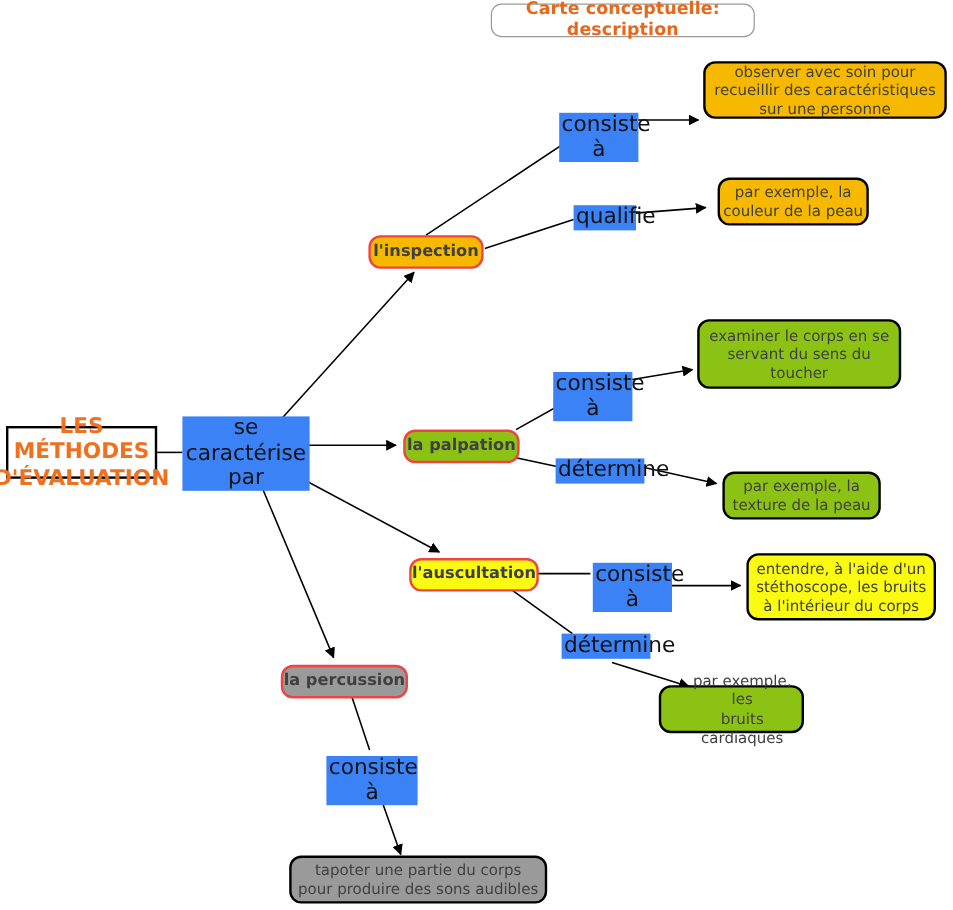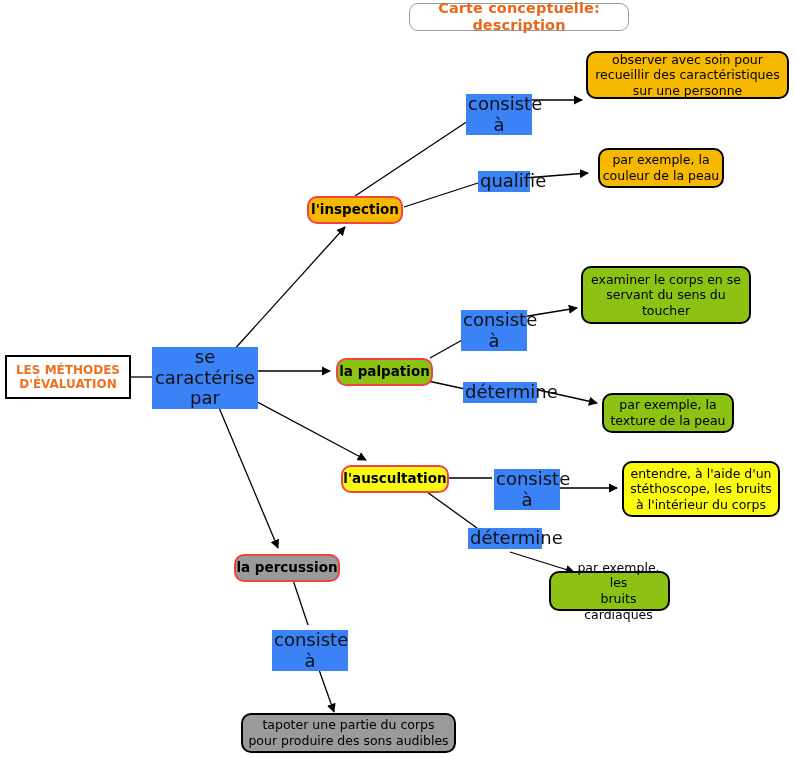--- a/index.html
+++ b/index.html
@@ -25,42 +25,42 @@
     height: 758px;
     pointer-events: none;
   }
   .node {
     position: absolute;
     box-sizing: border-box;
     display: flex;
     align-items: center;
     justify-content: center;
     text-align: center;
-    color: #000000;
+    color: #404040;
     line-height: 1.18;
     white-space: pre-line;
   }
   
   .node.title {
     border: 1px solid #9a9a9a;
     border-radius: 9px;
     background: #ffffff;
     color: #e8671a;
     font-weight: bold;
     font-size: 14.5px;
     letter-spacing: .1px;
   }
   
   .node.root {
     border: 2px solid #000000;
     border-radius: 0;
     background: #ffffff;
     color: #ef7120;
     font-weight: bold;
-    font-size: 12px;
+    font-size: 18px;
     line-height: 1.2;
   }
   
   .node.concept {
     border: 2px solid #ef4444;
     border-radius: 10px;
     font-weight: bold;
     font-size: 13.5px;
   }
   

